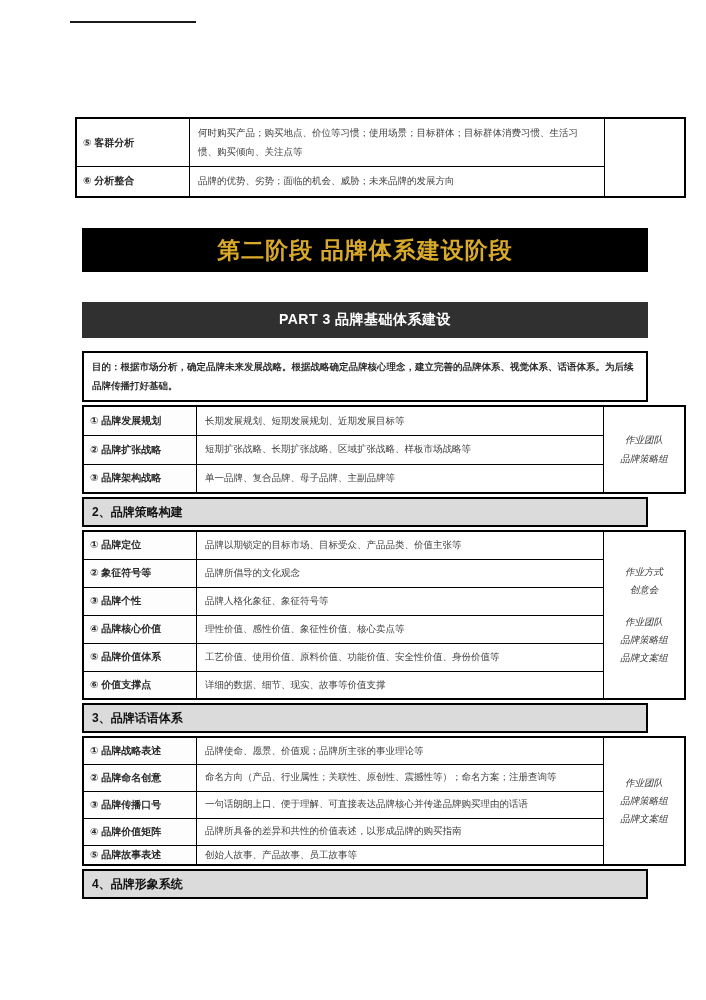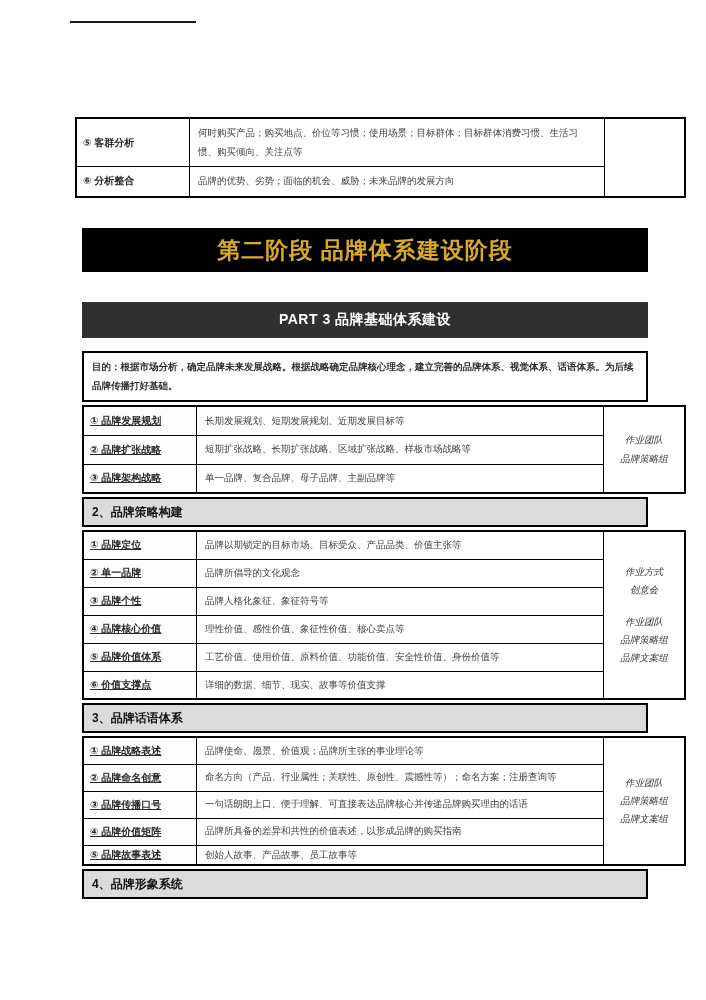--- a/index.html
+++ b/index.html
@@ -25,21 +25,21 @@
   .gap-row{height:30px;}
   .banner-dark{height:36px;background:#303030;display:flex;align-items:center;justify-content:center;}
   .banner-dark span{font-size:14px;font-weight:700;color:#fff;letter-spacing:0.5px;}
   .intro-box{margin-top:13px;border:2px solid #000;padding:5px 8px 5px 8px;
     font-size:9.5px;font-weight:700;color:#2e2e2e;line-height:1.95;}
 
   .section-header{margin-top:3px;border:2px solid #000;background:#dbdbdb;
     height:26px;line-height:26px;padding-left:8px;font-size:12px;font-weight:700;color:#111;}
   .section-table{margin-top:3px;width:566px;border-collapse:collapse;table-layout:fixed;border:2px solid #000;}
   .section-table td{border:1px solid #000;vertical-align:middle;}
-  .section-table td.lbl{width:100px;font-size:10px;font-weight:700;color:#2b2b2b;padding:2px 6px;background:#fdfdfd;text-decoration:underline;}
+  .section-table td.lbl{width:100px;font-size:10px;font-weight:700;color:#2b2b2b;padding:2px 6px;background:#fdfdfd;}
   .section-table td.cnt{width:390px;font-size:9.5px;color:#3f3f3f;padding:2px 8px;line-height:1.5;}
   .section-table td.team{width:76px;text-align:center;font-size:9.5px;color:#3a3a3a;padding:2px 2px;font-style:italic;}
   .section-table td.team .tl{line-height:1.9;}
   .section-table td.team .tl.gap{height:14px;}
 </style>
 </head>
 <body>
 
 <div class="header-rule"></div>
 
@@ -102,21 +102,21 @@
             <td class="team" rowspan="6">
               <div class="tl">作业方式</div>
               <div class="tl">创意会</div>
               <div class="tl gap"></div>
               <div class="tl">作业团队</div>
               <div class="tl">品牌策略组</div>
               <div class="tl">品牌文案组</div>
             </td>
           </tr>
           <tr style="height: 28px;">
-            <td class="lbl">② 单一品牌</td>
+            <td class="lbl">② 象征符号等</td>
             <td class="cnt">品牌所倡导的文化观念</td>
           </tr>
           <tr style="height: 28px;">
             <td class="lbl">③ 品牌个性</td>
             <td class="cnt">品牌人格化象征、象征符号等</td>
           </tr>
           <tr style="height: 28px;">
             <td class="lbl">④ 品牌核心价值</td>
             <td class="cnt">理性价值、感性价值、象征性价值、核心卖点等</td>
           </tr>

